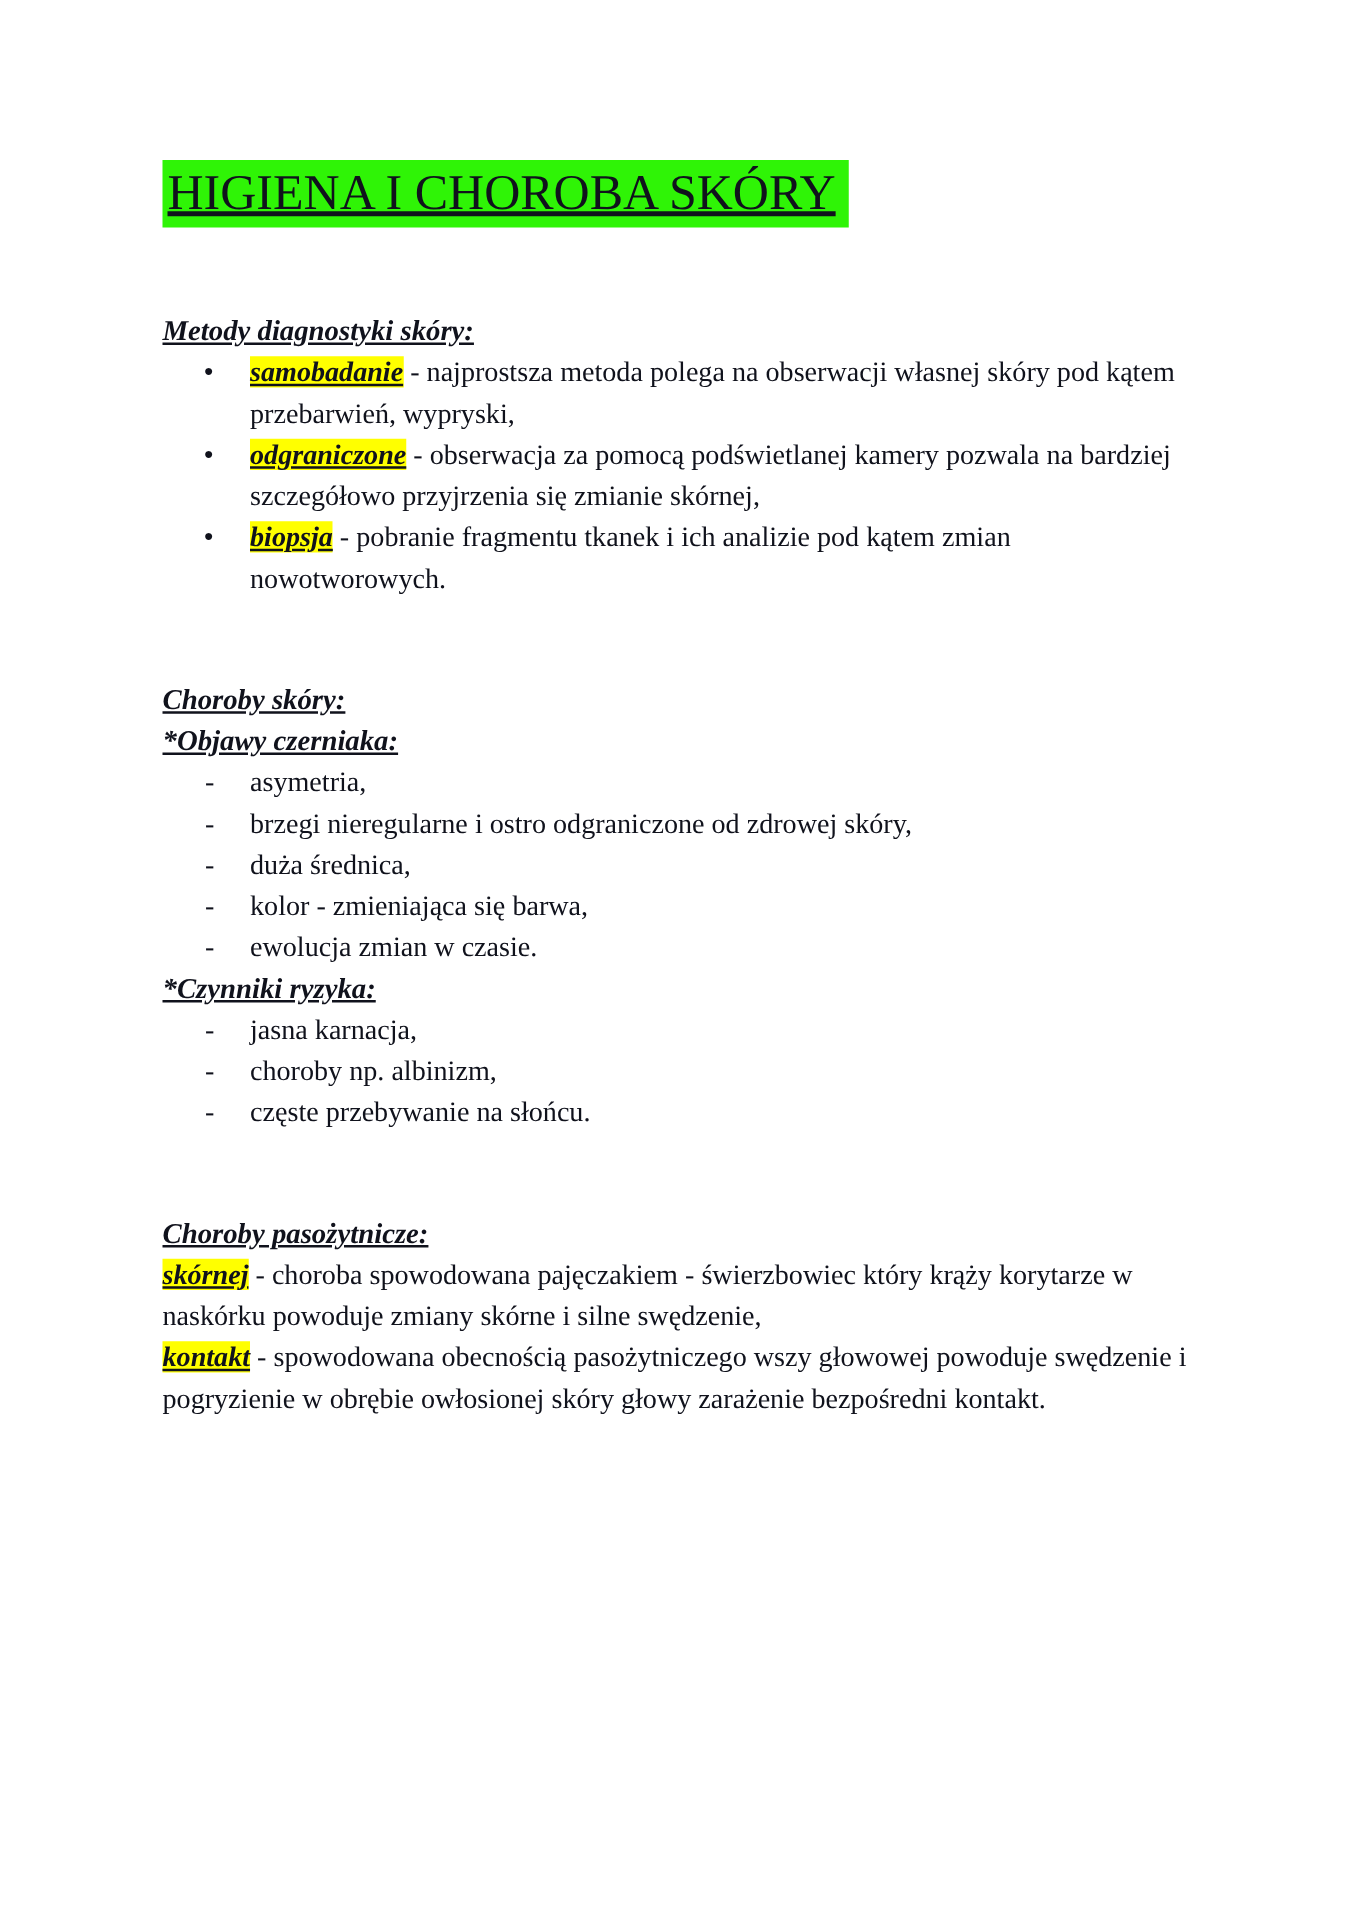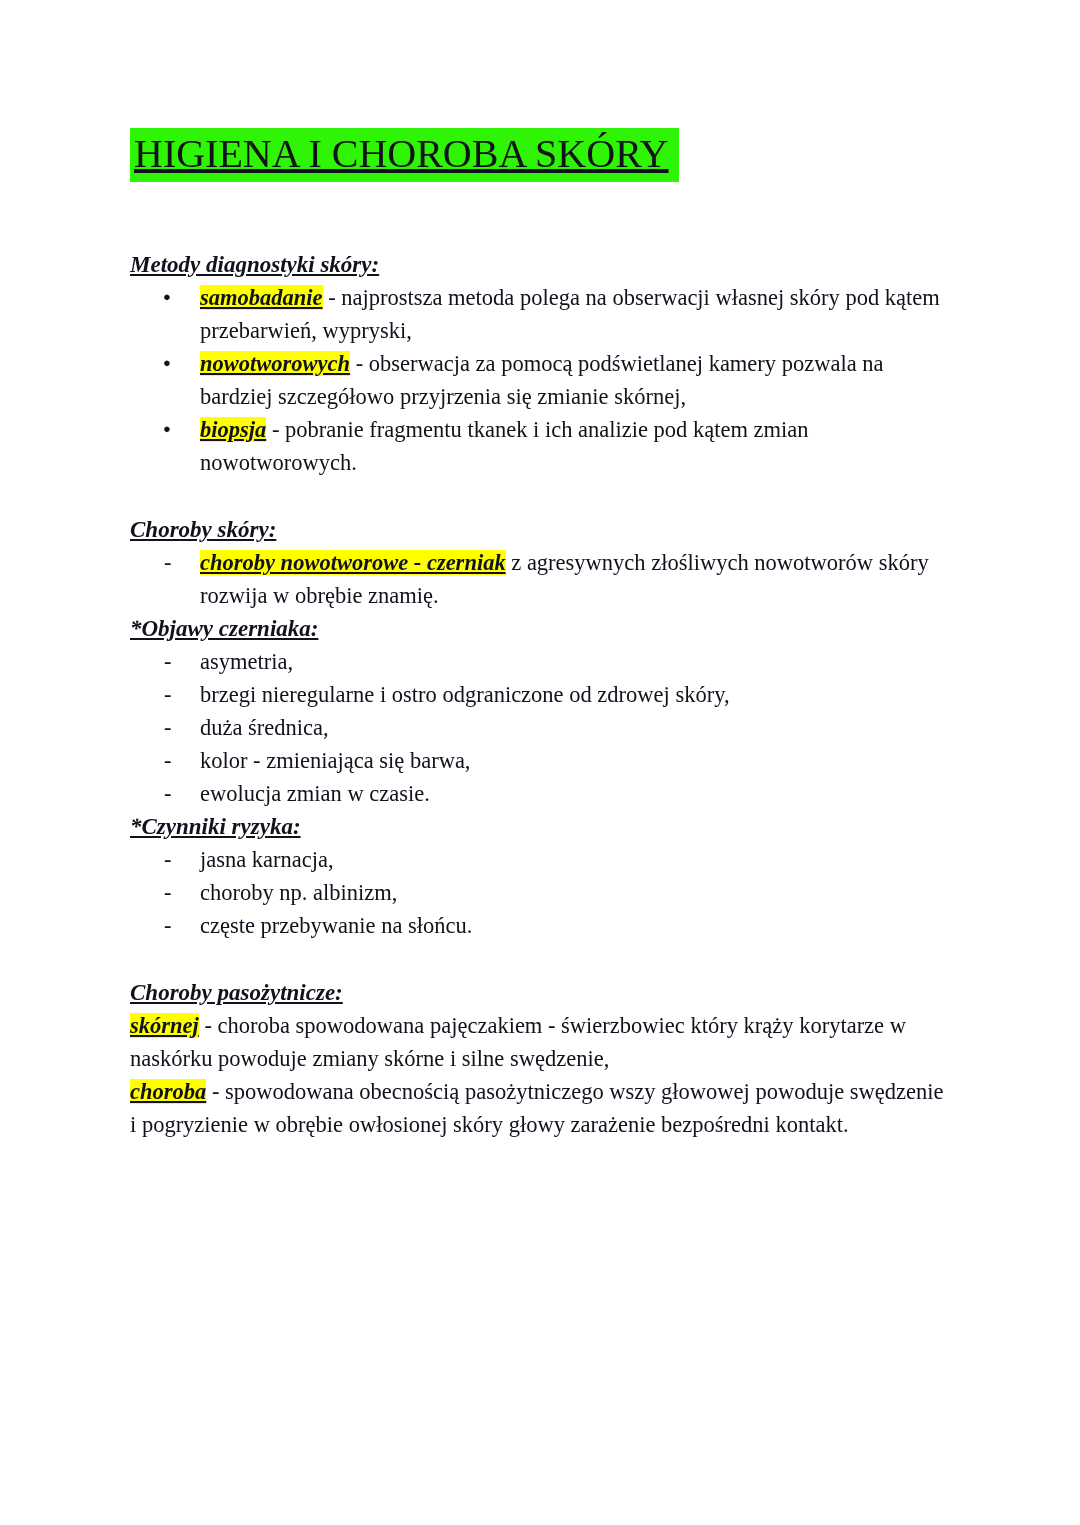--- a/index.html
+++ b/index.html
@@ -27,21 +27,21 @@
     font-weight:400;
     line-height:1.25;
     text-decoration:underline;
     padding:1px 10px 3px 4px;
     margin:0 0 62px 0;
   }
   .body-text{
     font-size:22.5px;
     line-height:33px;
   }
-  .section{margin-top:34px;}
+  .section{margin-top:64px;}
   .section.first{margin-top:4px;}
   .heading{
     font-size:23px;
     font-weight:700;
     font-style:italic;
     text-decoration:underline;
     margin:0;
     line-height:33px;
   }
   .li{
@@ -78,50 +78,47 @@
   <h1 class="title">HIGIENA I CHOROBA SKÓRY</h1>
 
   <div class="body-text">
 
     <section class="section first">
       <h2 class="heading">Metody diagnostyki skóry:</h2>
       <div class="li bullet">
         <span class="hl">samobadanie</span><span> - najprostsza metoda polega na obserwacji własnej skóry pod kątem przebarwień, wypryski,</span>
       </div>
       <div class="li bullet">
-        <span class="hl">nowotworowych</span><span> - obserwacja za pomocą podświetlanej kamery pozwala na bardziej szczegółowo przyjrzenia się zmianie skórnej,</span>
+        <span class="hl">odgraniczone</span><span> - obserwacja za pomocą podświetlanej kamery pozwala na bardziej szczegółowo przyjrzenia się zmianie skórnej,</span>
       </div>
       <div class="li bullet">
         <span class="hl">biopsja</span><span> - pobranie fragmentu tkanek i ich analizie pod kątem zmian nowotworowych.</span>
       </div>
     </section>
 
     <section class="section">
       <h2 class="heading">Choroby skóry:</h2>
-      <div class="li dash">
-        <span class="hl">choroby nowotworowe - czerniak</span><span> z agresywnych złośliwych nowotworów skóry rozwija w obrębie znamię.</span>
-      </div>
 
       <h2 class="heading">*Objawy czerniaka:</h2>
       <div class="li dash">asymetria,</div>
       <div class="li dash">brzegi nieregularne i ostro odgraniczone od zdrowej skóry,</div>
       <div class="li dash">duża średnica,</div>
       <div class="li dash">kolor - zmieniająca się barwa,</div>
       <div class="li dash">ewolucja zmian w czasie.</div>
 
       <h2 class="heading">*Czynniki ryzyka:</h2>
       <div class="li dash">jasna karnacja,</div>
       <div class="li dash">choroby np. albinizm,</div>
       <div class="li dash">częste przebywanie na słońcu.</div>
     </section>
 
     <section class="section">
       <h2 class="heading">Choroby pasożytnicze:</h2>
       <p>
         <span class="hl">skórnej</span><span> - choroba spowodowana pajęczakiem - świerzbowiec który krąży korytarze w naskórku powoduje zmiany skórne i silne swędzenie,</span>
       </p>
       <p>
-        <span class="hl">choroba</span><span> - spowodowana obecnością pasożytniczego wszy głowowej powoduje swędzenie i pogryzienie w obrębie owłosionej skóry głowy zarażenie bezpośredni kontakt.</span>
+        <span class="hl">kontakt</span><span> - spowodowana obecnością pasożytniczego wszy głowowej powoduje swędzenie i pogryzienie w obrębie owłosionej skóry głowy zarażenie bezpośredni kontakt.</span>
       </p>
     </section>
 
   </div>
 </div>
 
 </body></html>

